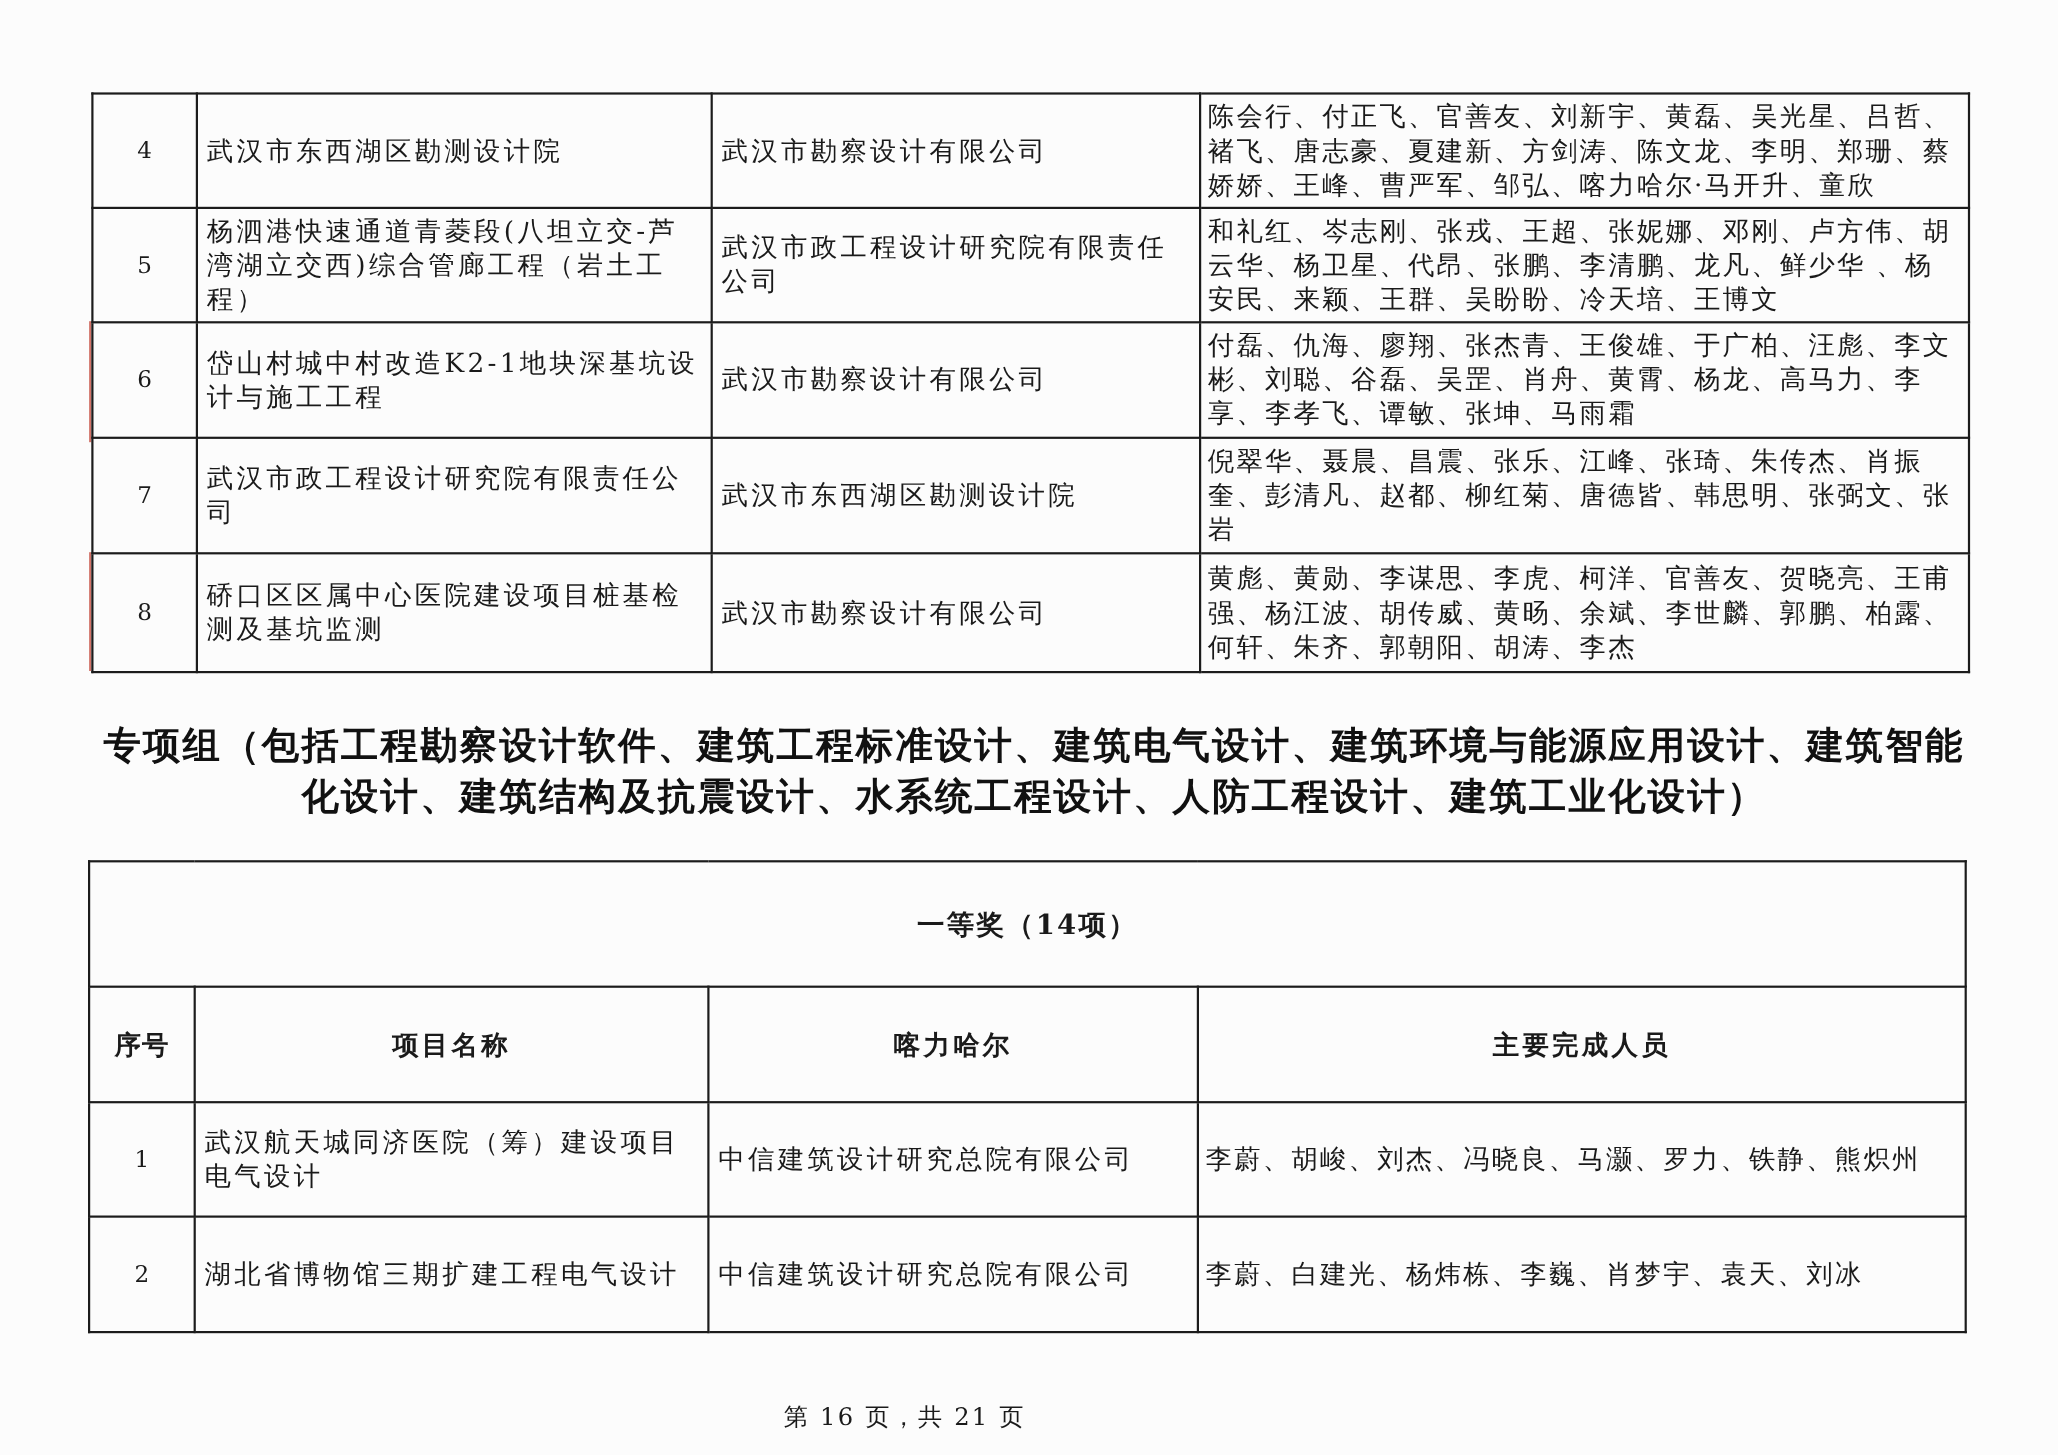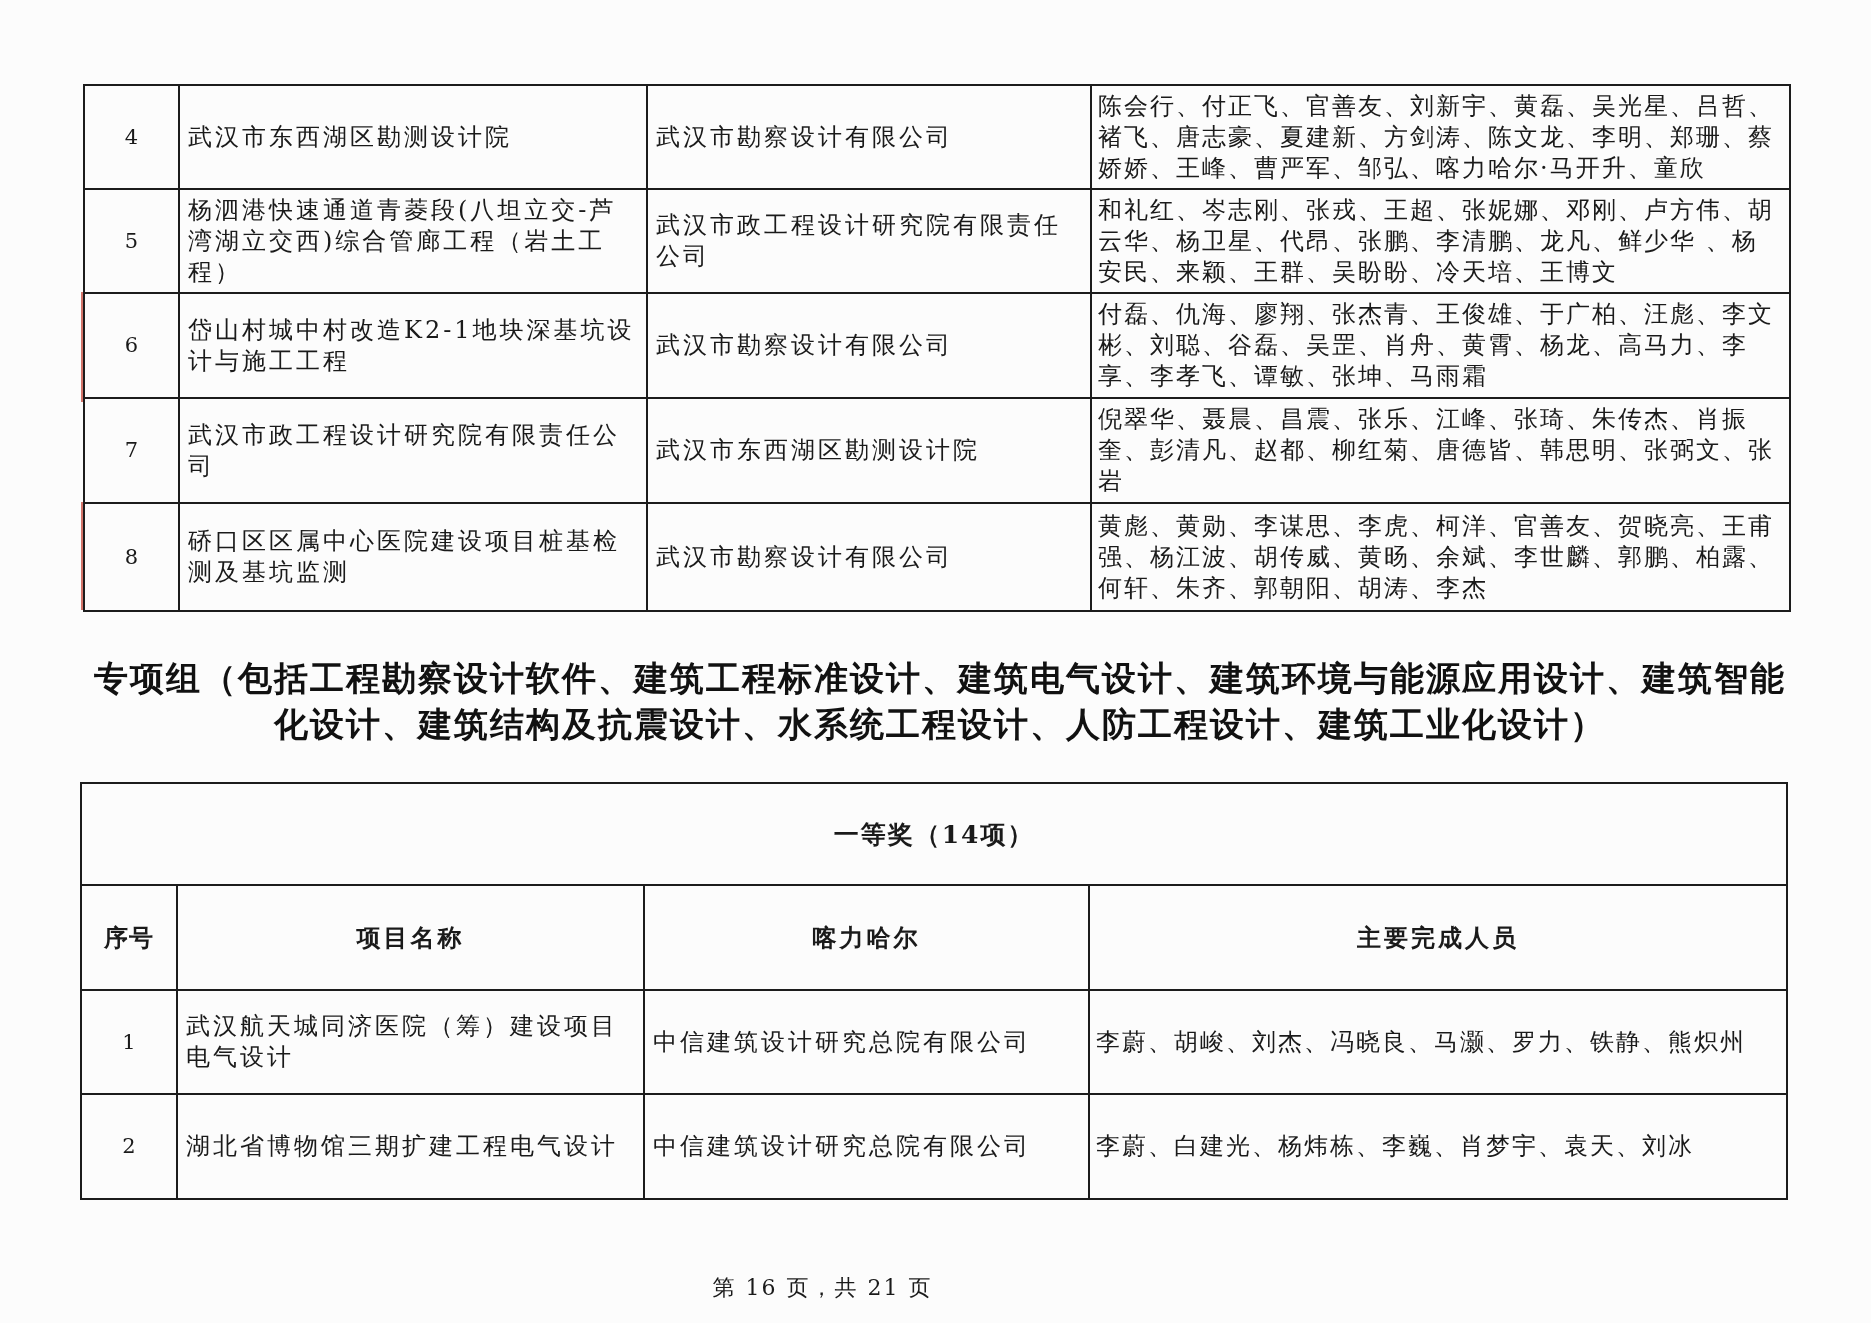--- a/index.html
+++ b/index.html
@@ -70,21 +70,21 @@
 <div class="section-heading">专项组（包括工程勘察设计软件、建筑工程标准设计、建筑电气设计、建筑环境与能源应用设计、建筑智能化设计、建筑结构及抗震设计、水系统工程设计、人防工程设计、建筑工业化设计）</div>
 
 <table id="award-table">
   <colgroup>
     <col style="width:96px">
       <col style="width:467px">
       <col style="width:445px">
       <col style="width:698px">
   </colgroup>
   <tbody>
-      <tr style="height:102px">
+      <tr style="height:114px">
     <td colspan="4" class="award-title">一等奖（14项）</td>
   </tr>
   <tr style="height:105px">
     <td class="hdr" style="letter-spacing:1px">序号</td>
     <td class="hdr">项目名称</td>
     <td class="hdr">喀力哈尔</td>
     <td class="hdr">主要完成人员</td>
   </tr>
   <tr style="height:104px">
     <td class="num">1</td>

